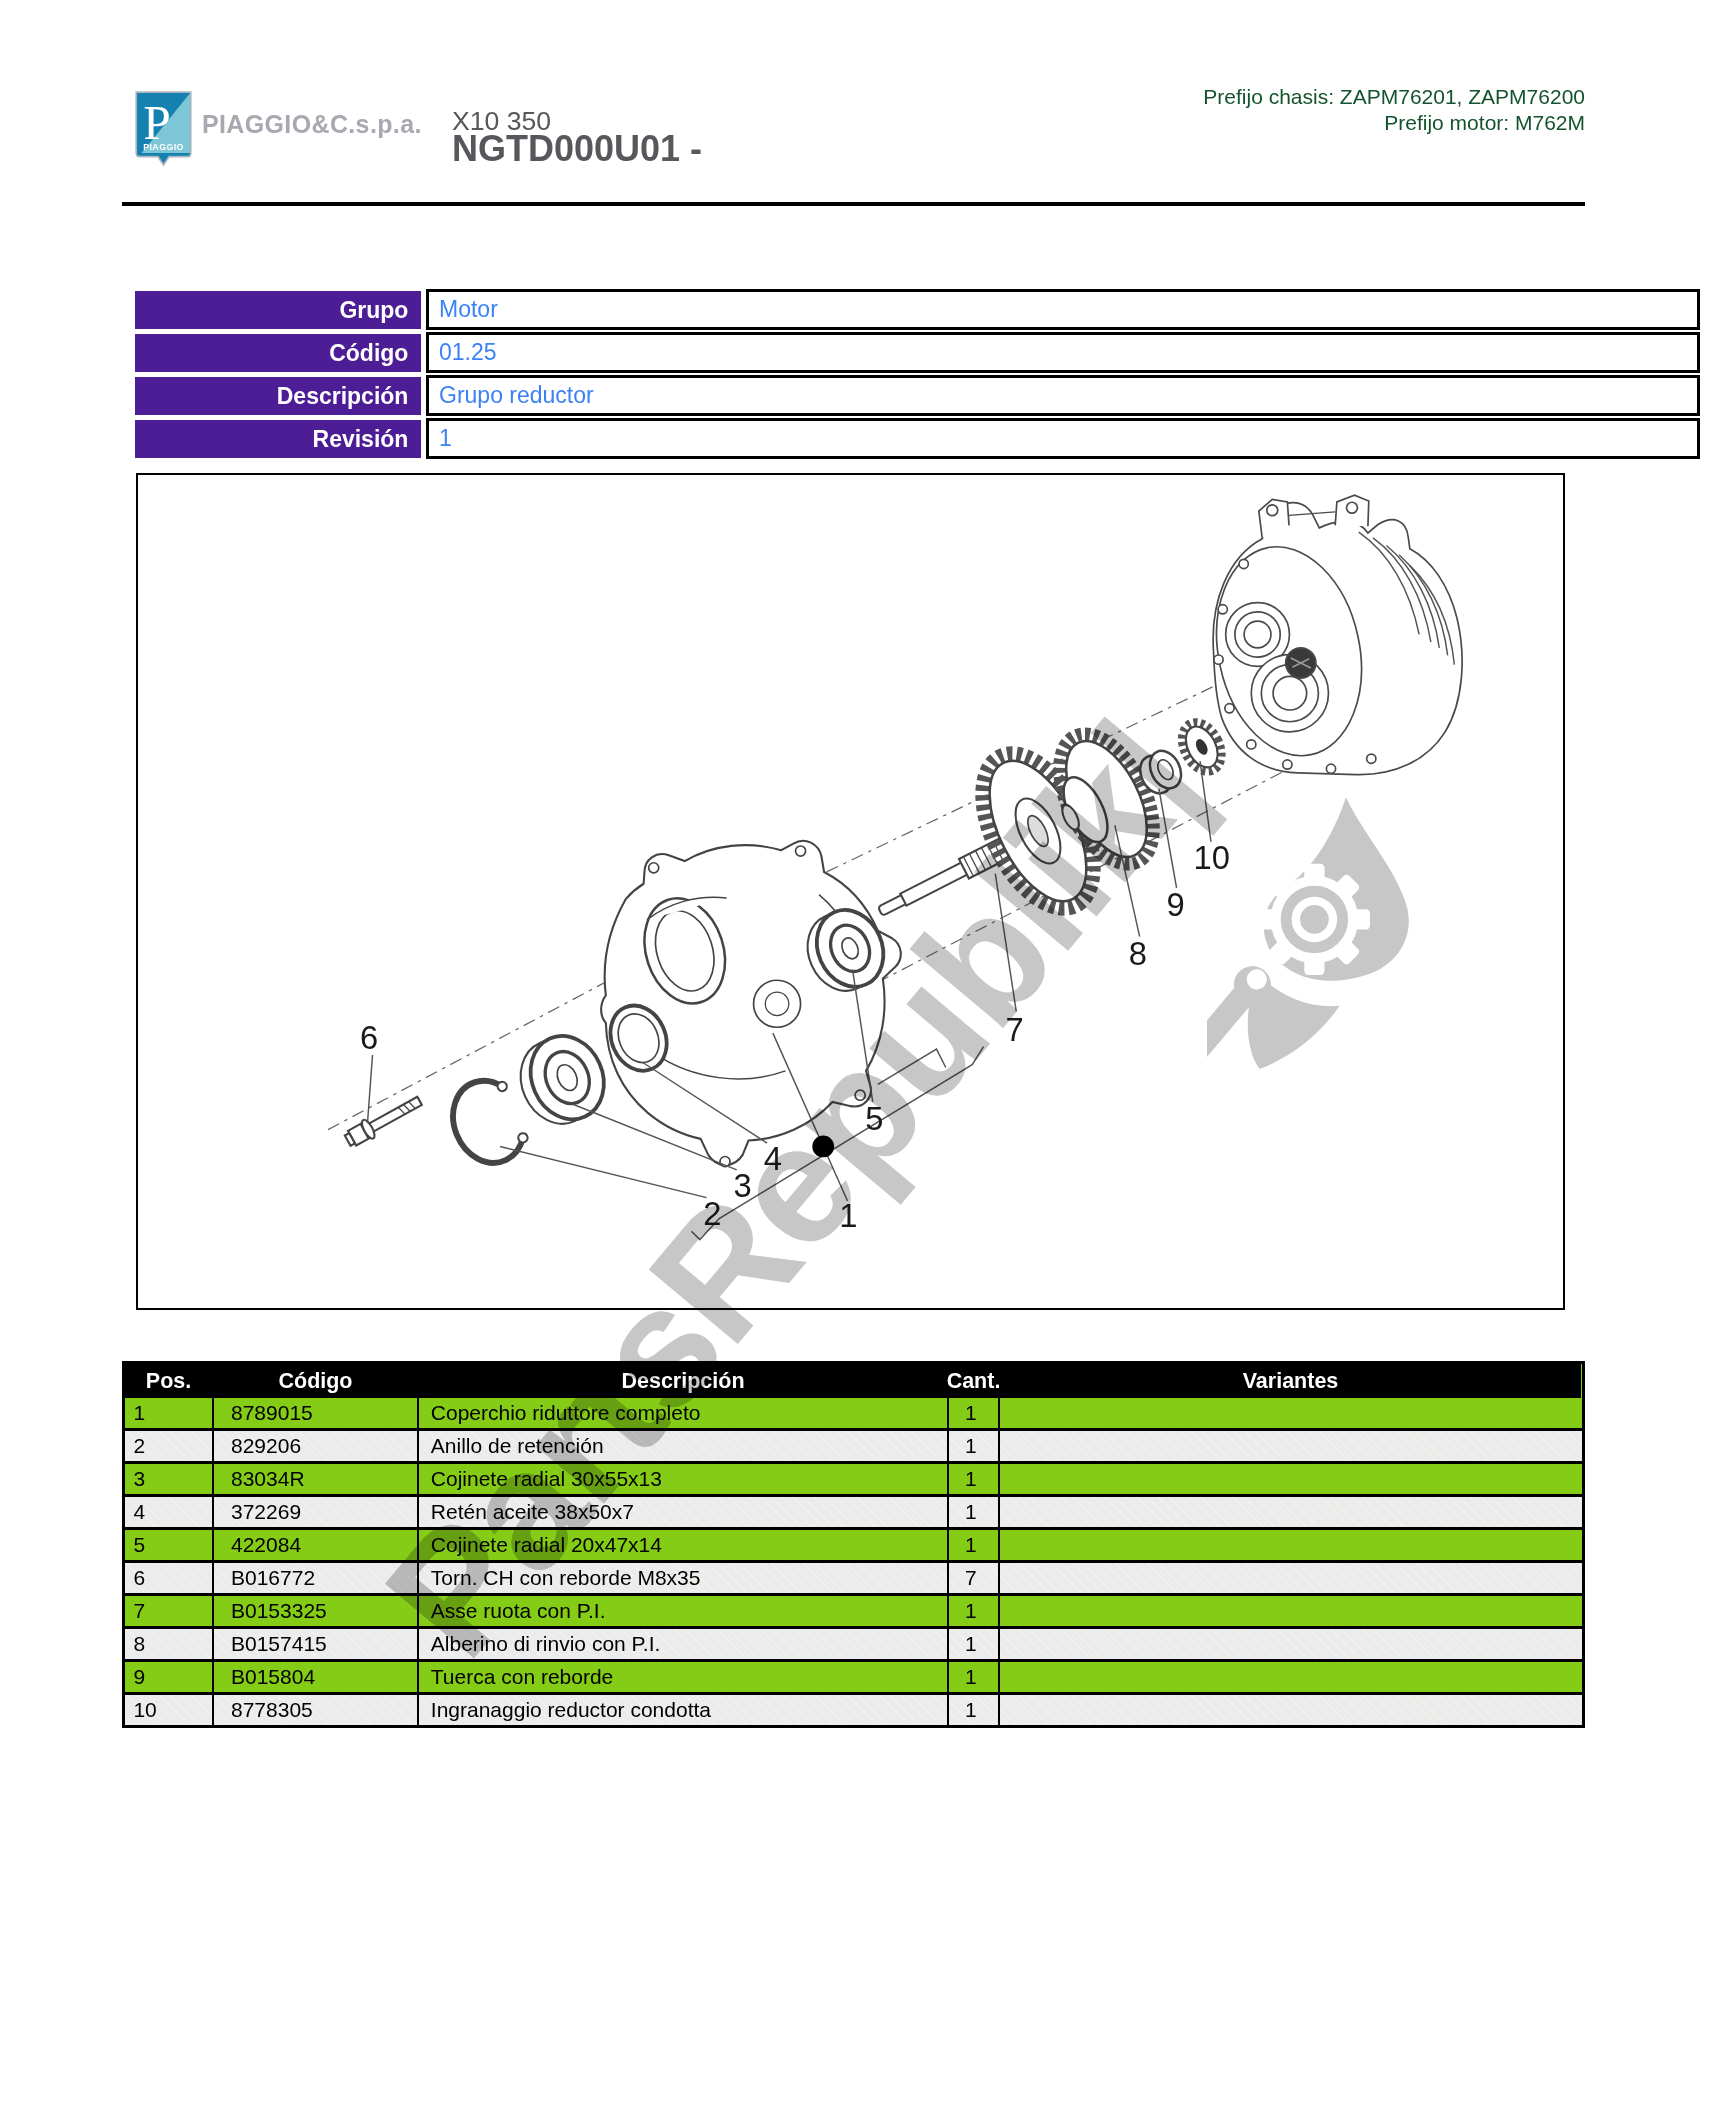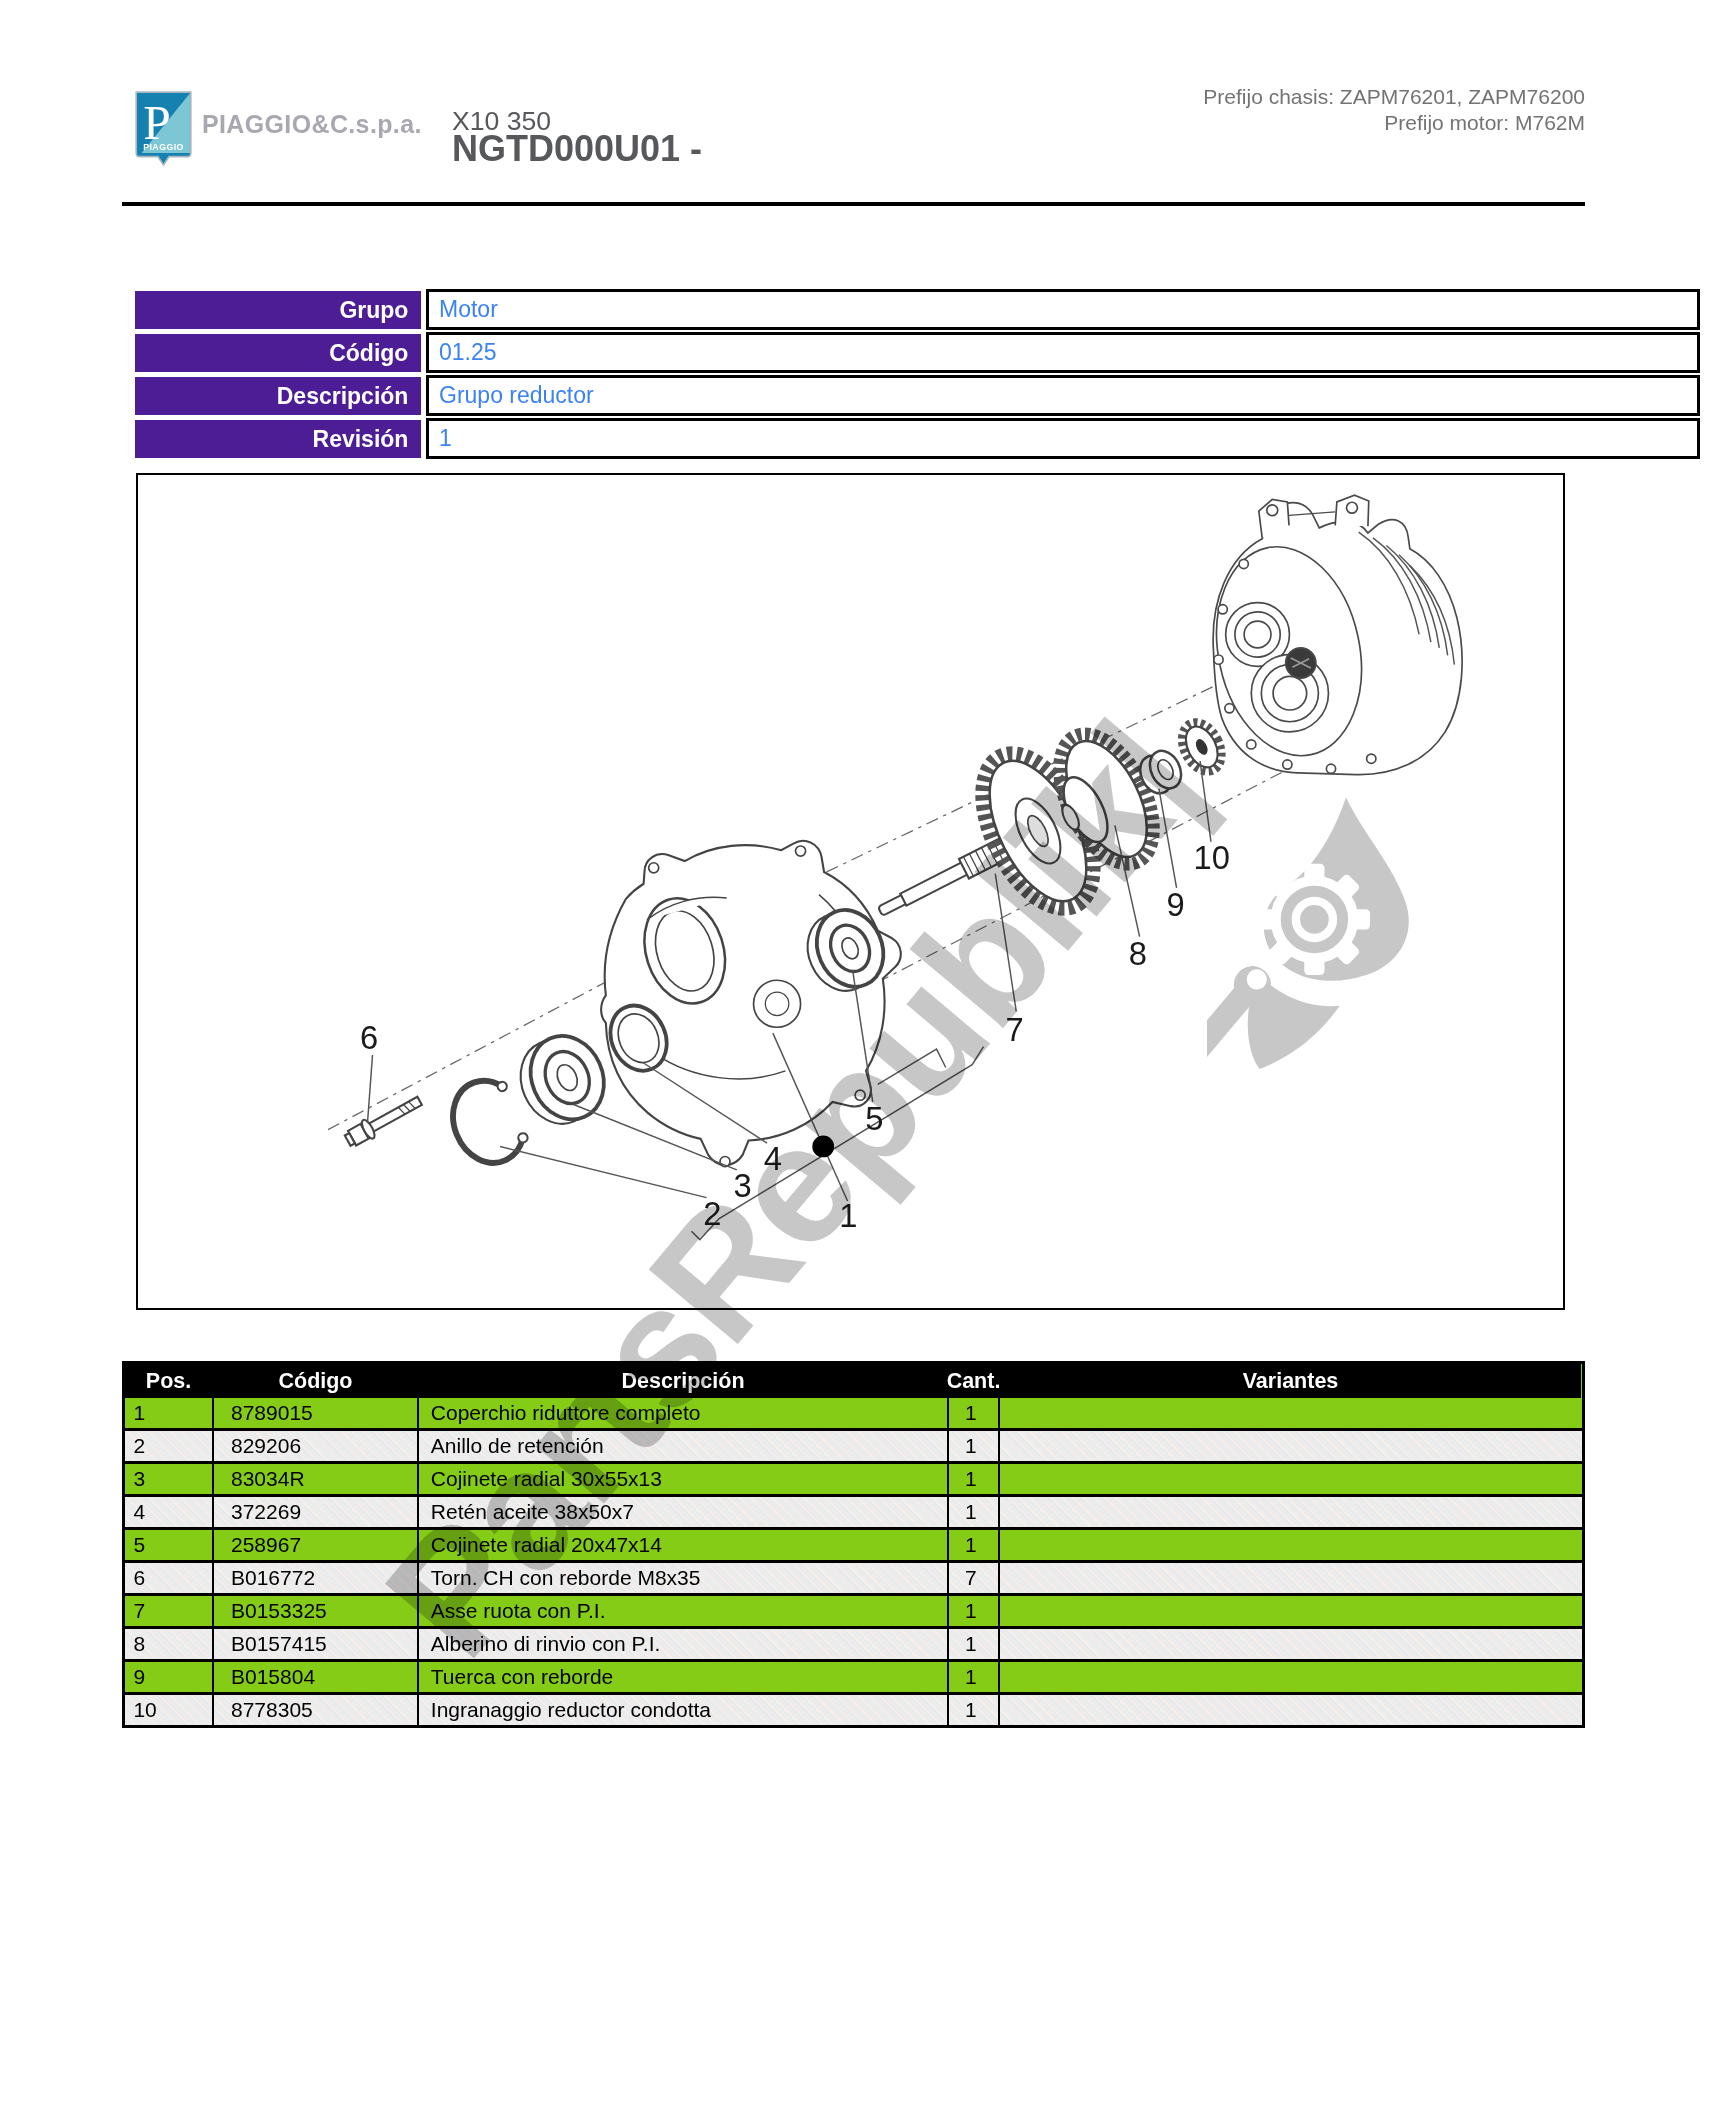--- a/index.html
+++ b/index.html
@@ -4,21 +4,21 @@
 <style>
   html,body{margin:0;padding:0;background:#ffffff;width:1729px;height:2445px;position:relative;
             font-family:"Liberation Sans", sans-serif;overflow:hidden;}
   .abs{position:absolute;}
 
   
   .brand-text{left:202px;top:109px;font-size:26px;font-weight:bold;color:#a8a8b1;letter-spacing:0.4px;
               transform:scaleX(.96);transform-origin:left top;}
   .model-name{left:452px;top:106px;font-size:26.6px;color:#57585b;}
   .catalog-code{left:452px;top:128px;font-size:36px;color:#57585b;font-weight:bold;}
-  .prefijo{right:144px;top:84px;text-align:right;font-size:21px;color:#737373;line-height:26px;}
+  .prefijo{right:144px;top:84px;text-align:right;font-size:21px;color:#14532d;line-height:26px;}
   .rule{left:122px;width:1463px;height:4.2px;background:#000;}
   .rule-top{top:202px;}
 
   
   .info-row{left:135px;height:38px;}
   .info-label{position:absolute;left:0;top:0;width:286px;height:38px;background:#4c1d95;color:#fff;
               font-size:23px;font-weight:bold;text-align:right;line-height:38px;box-sizing:border-box;padding-right:12.6px;}
   .info-value{position:absolute;left:291px;top:-1.7px;width:1274px;height:41px;background:#fff;border:3px solid #000;
               box-sizing:border-box;font-size:23px;color:#3b82f6;line-height:35px;padding-left:10px;}
   
@@ -304,21 +304,21 @@
   <div class="prow alt">
     <div class="pcell c-pos">4</div>
     <div class="pcell c-cod">372269</div>
     <div class="pcell c-desc">Retén aceite 38x50x7</div>
     <div class="pcell c-cant">1</div>
     <div class="pcell c-var"></div>
   </div>
 
   <div class="prow">
     <div class="pcell c-pos">5</div>
-    <div class="pcell c-cod">258967</div>
+    <div class="pcell c-cod">422084</div>
     <div class="pcell c-desc">Cojinete radial 20x47x14</div>
     <div class="pcell c-cant">1</div>
     <div class="pcell c-var"></div>
   </div>
 
   <div class="prow alt">
     <div class="pcell c-pos">6</div>
     <div class="pcell c-cod">B016772</div>
     <div class="pcell c-desc">Torn. CH con reborde M8x35</div>
     <div class="pcell c-cant">7</div>

